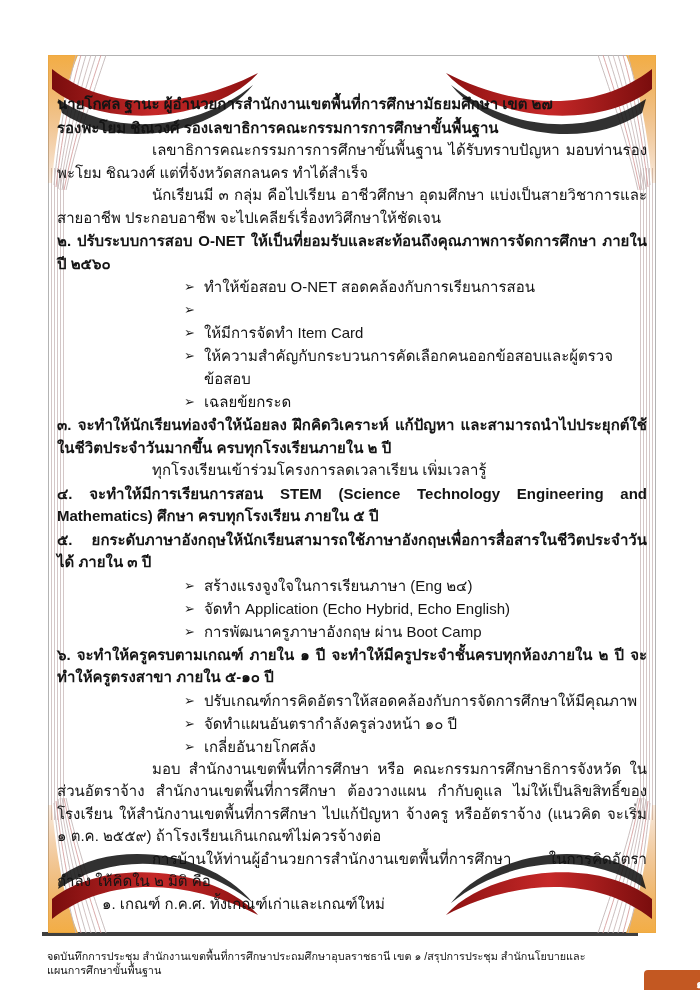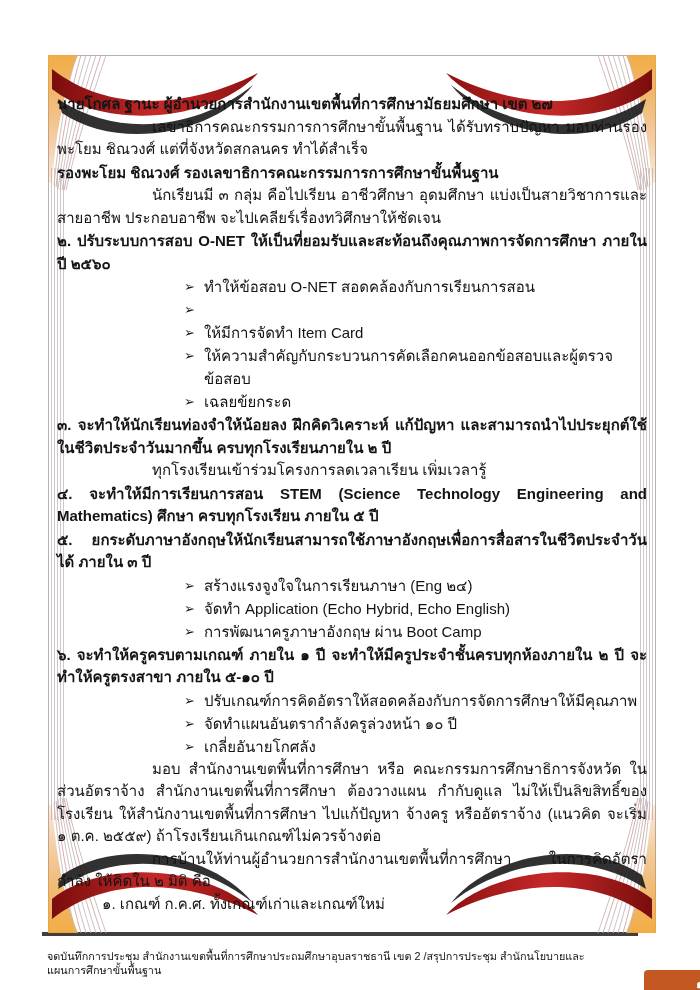--- a/index.html
+++ b/index.html
@@ -107,22 +107,22 @@
       <path d="M58,0 C44,42 30,82 18,135" stroke="#c4b8b8" stroke-width="0.9" fill="none"></path>
       <path d="M4,14 C60,58 140,54 210,18 C170,64 60,78 4,34 Z" fill="url(#rg)"></path>
       <path d="M10,44 C70,84 150,74 205,30 C165,80 70,96 14,58 Z" fill="#141414" opacity="0.88"></path>
     </svg>
 
     <div class="edge left"></div>
     <div class="edge right"></div>
 
     <div class="content">
         <div class="blk heading">นายโกศล ฐานะ ผู้อำนวยการสำนักงานเขตพื้นที่การศึกษามัธยมศึกษา เขต ๒๗</div>
+        <div class="blk heading">รองพะโยม ชิณวงศ์ รองเลขาธิการคณะกรรมการการศึกษาขั้นพื้นฐาน</div>
         <div class="blk para">เลขาธิการคณะกรรมการการศึกษาขั้นพื้นฐาน ได้รับทราบปัญหา มอบท่านรองพะโยม ชิณวงศ์ แต่ที่จังหวัดสกลนคร ทำได้สำเร็จ</div>
-        <div class="blk heading">รองพะโยม ชิณวงศ์ รองเลขาธิการคณะกรรมการการศึกษาขั้นพื้นฐาน</div>
         <div class="blk para">นักเรียนมี ๓ กลุ่ม คือไปเรียน อาชีวศึกษา อุดมศึกษา แบ่งเป็นสายวิชาการและสายอาชีพ ประกอบอาชีพ จะไปเคลียร์เรื่องทวิศึกษาให้ชัดเจน</div>
         <div class="blk heading">๒. ปรับระบบการสอบ O-NET ให้เป็นที่ยอมรับและสะท้อนถึงคุณภาพการจัดการศึกษา ภายในปี ๒๕๖๐</div>
         <div class="blk bullet">
           <span class="arrow">➢</span>
           <span>ทำให้ข้อสอบ O-NET สอดคล้องกับการเรียนการสอน</span>
         </div>
         <div class="blk bullet">
           <span class="arrow">➢</span>
         </div>
         <div class="blk bullet">
@@ -166,16 +166,16 @@
           <span class="arrow">➢</span>
           <span>เกลี่ยอันายโกศลัง</span>
         </div>
         <div class="blk para">มอบ สำนักงานเขตพื้นที่การศึกษา หรือ คณะกรรมการศึกษาธิการจังหวัด ในส่วนอัตราจ้าง สำนักงานเขตพื้นที่การศึกษา ต้องวางแผน กำกับดูแล ไม่ให้เป็นลิขสิทธิ์ของโรงเรียน ให้สำนักงานเขตพื้นที่การศึกษา ไปแก้ปัญหา จ้างครู หรืออัตราจ้าง (แนวคิด จะเริ่ม ๑ ต.ค. ๒๕๕๙) ถ้าโรงเรียนเกินเกณฑ์ไม่ควรจ้างต่อ</div>
         <div class="blk para">การบ้านให้ท่านผู้อำนวยการสำนักงานเขตพื้นที่การศึกษา ในการคิดอัตรากำลัง ให้คิดใน ๒ มิติ คือ</div>
         <div class="blk numitem">๑. เกณฑ์ ก.ค.ศ. ทั้งเกณฑ์เก่าและเกณฑ์ใหม่</div>
       </div>
   </div>
 
   <div class="bottom-rule" style="background: rgb(63, 63, 63);"></div>
-  <div class="footer-text">จดบันทึกการประชุม สำนักงานเขตพื้นที่การศึกษาประถมศึกษาอุบลราชธานี เขต 2 /สรุปการประชุม สำนักนโยบายและแผนการศึกษาขั้นพื้นฐาน</div>
+  <div class="footer-text">จดบันทึกการประชุม สำนักงานเขตพื้นที่การศึกษาประถมศึกษาอุบลราชธานี เขต ๑ /สรุปการประชุม สำนักนโยบายและแผนการศึกษาขั้นพื้นฐาน</div>
   <div class="badge" style="background: rgb(195, 88, 34);">๑๓</div>
 
 </div>
 
 </body></html>

